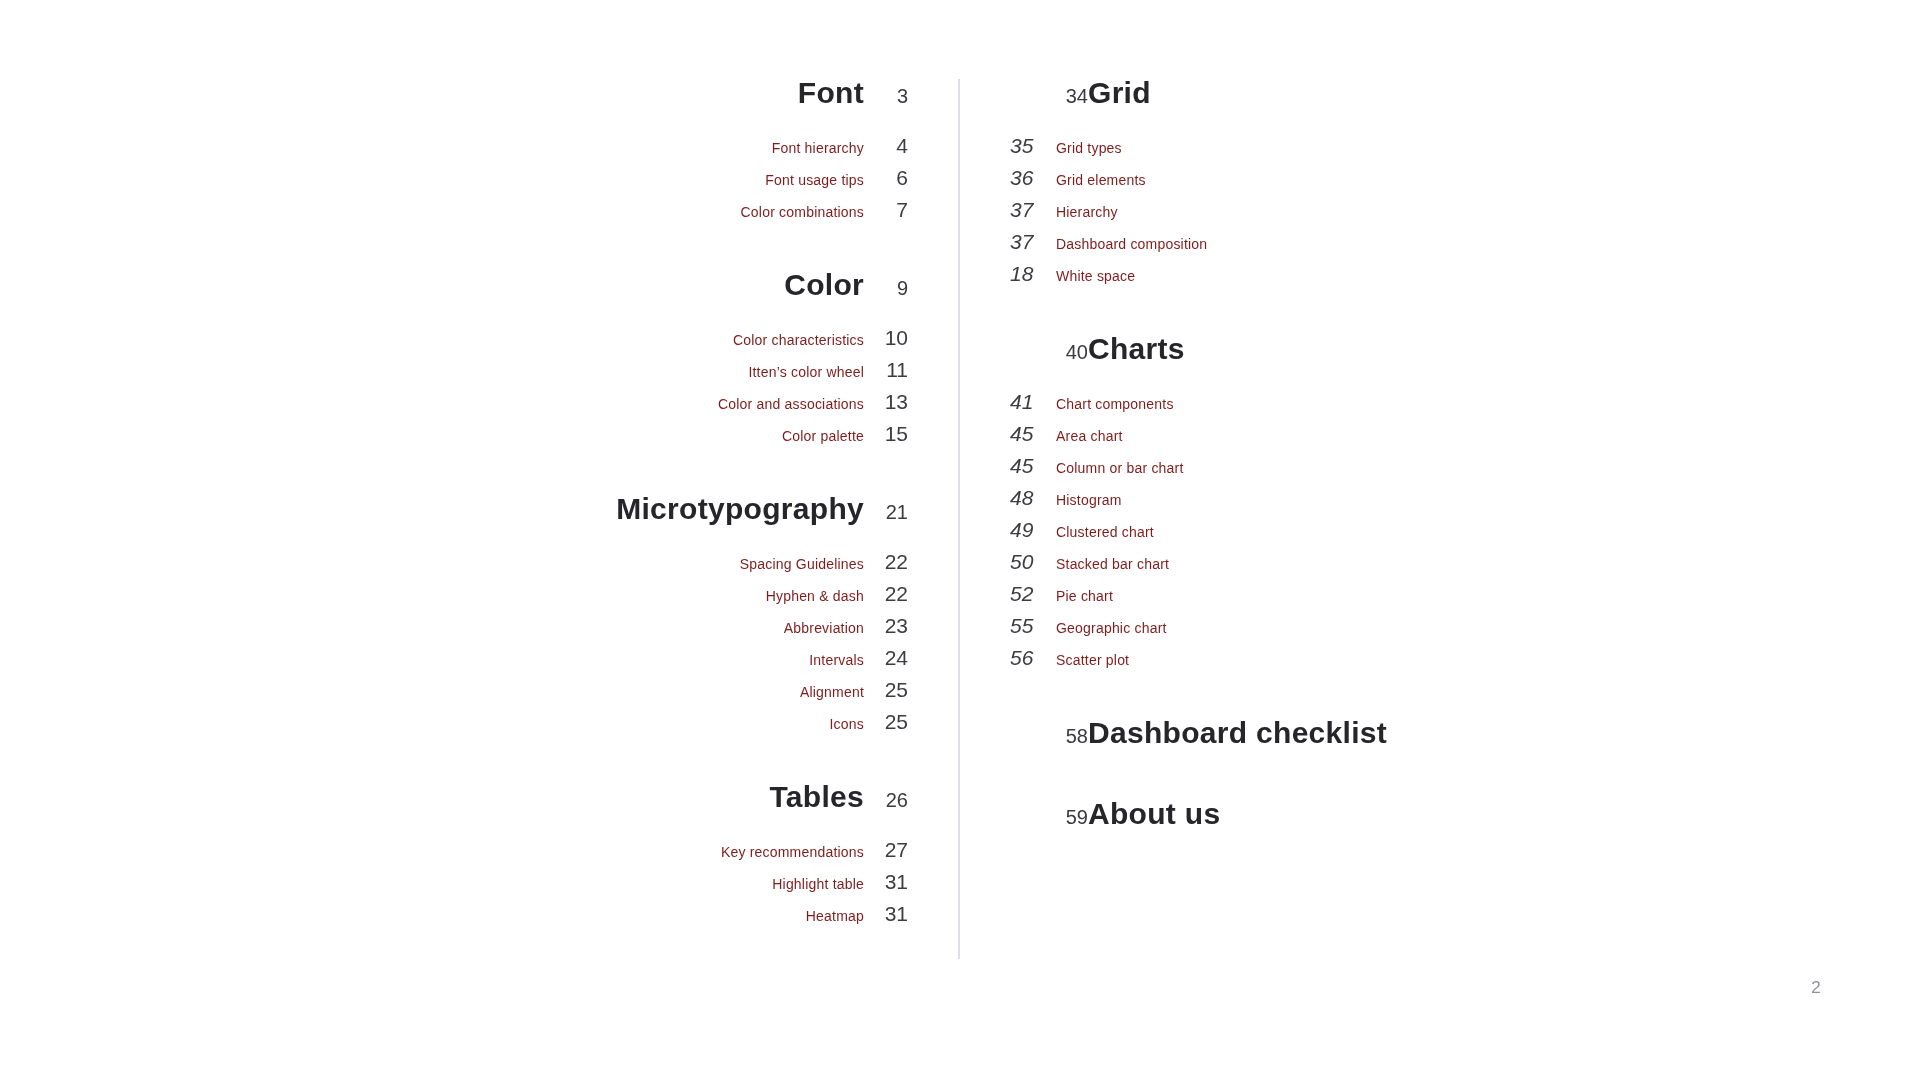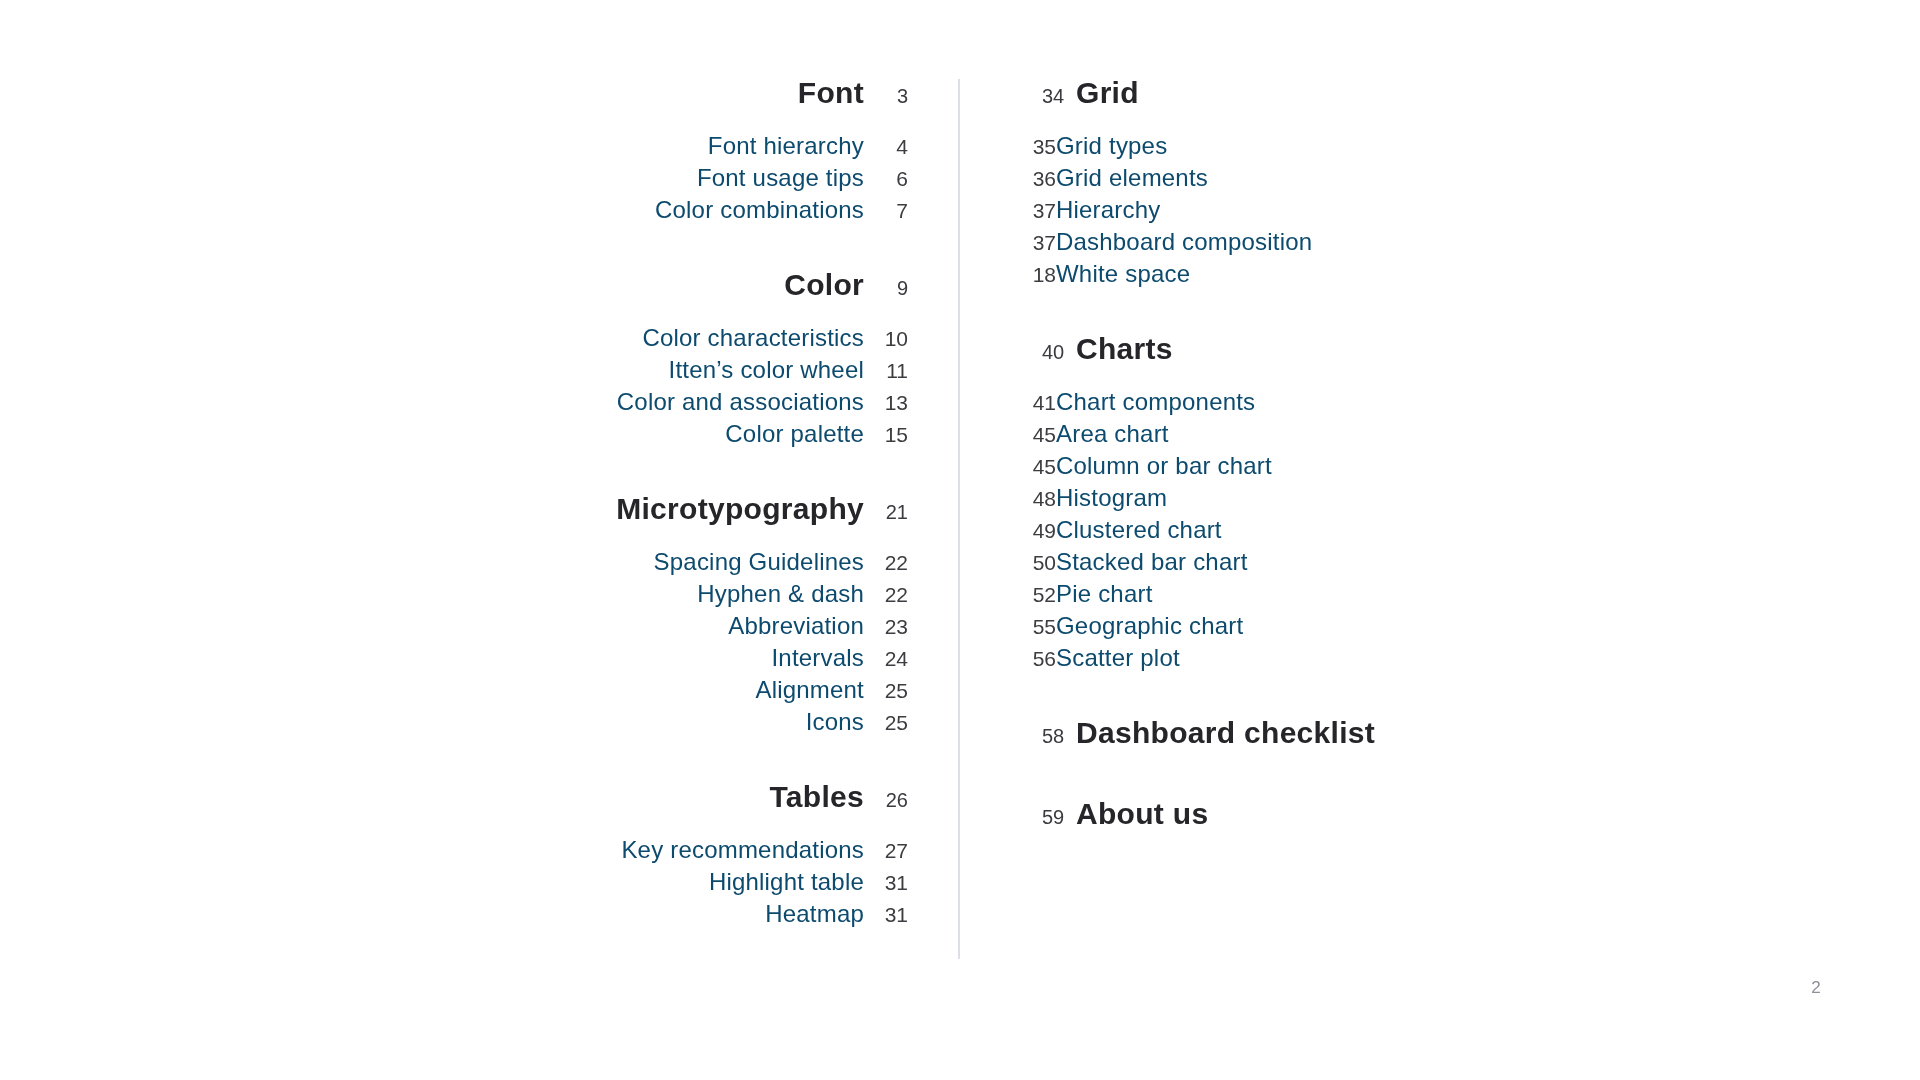--- a/index.html
+++ b/index.html
@@ -43,47 +43,47 @@
     letter-spacing: 0.3px;
     white-space: nowrap;
   }
   .sec-page {
     font-size: 20px;
     line-height: 44px;
     color: #3a3a3f;
     white-space: nowrap;
   }
   .col-left  .sec-page { width: 44px; text-align: right; }
-  .col-right .sec-page { width: 46px; text-align: center; }
+  .col-right .sec-page { width: 46px; text-align: right; margin-left: 12px; }
 
   .toc-items { margin-top: 15px; }
 
   .item-row {
     display: flex;
     align-items: baseline;
     height: 32px;
   }
   .col-left  .item-row { justify-content: flex-end; }
   .col-right .item-row { justify-content: flex-start; }
 
   .item-label {
-    font-size: 24px;
+    font-size: 14px;
     line-height: 32px;
-    color: #0c4a6e;
+    color: #7f1d1d;
     letter-spacing: 0.2px;
     white-space: nowrap;
   }
   .item-page {
     font-size: 21px;
     line-height: 32px;
     color: #3c3c41;
     white-space: nowrap;
   }
   .col-left  .item-page { width: 44px; text-align: right; }
-  .col-right .item-page { width: 46px; text-align: right; }
+  .col-right .item-page { width: 46px; text-align: left; font-style: italic; }
 
   .divider {
     position: absolute;
     left: 958px;
     top: 79px;
     width: 2px;
     height: 880px;
     background: #dcdee8;
   }
 

